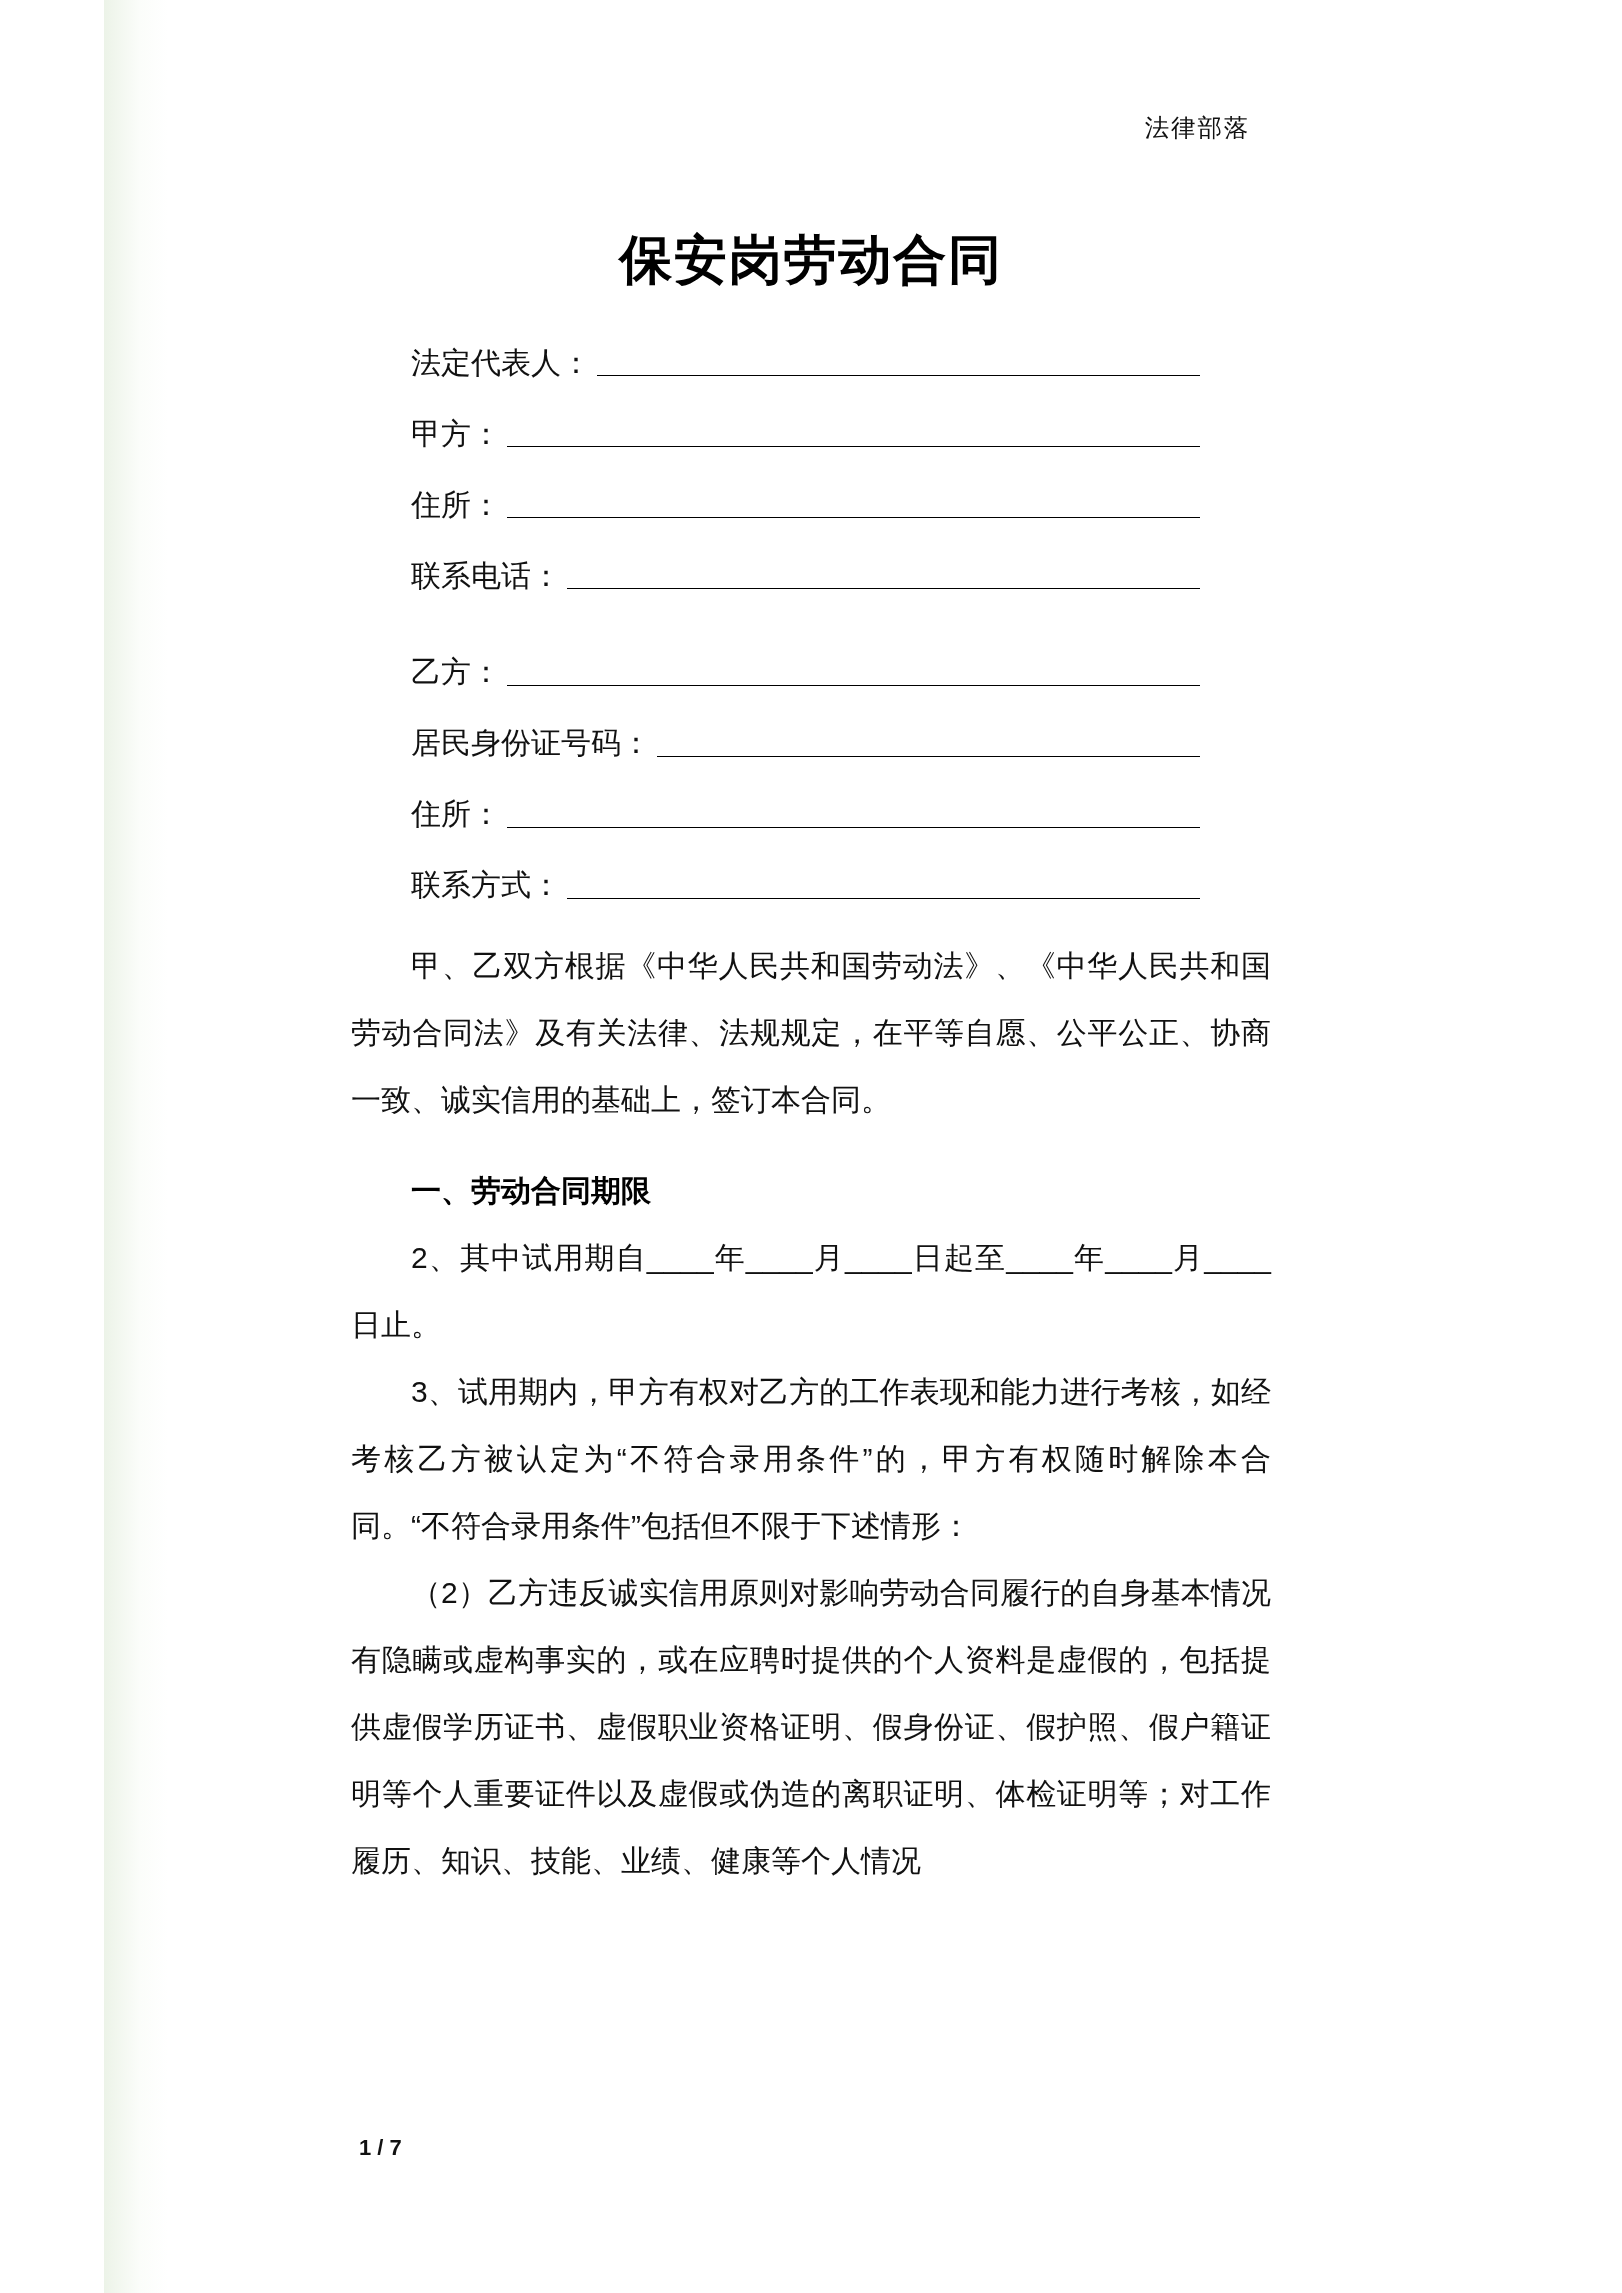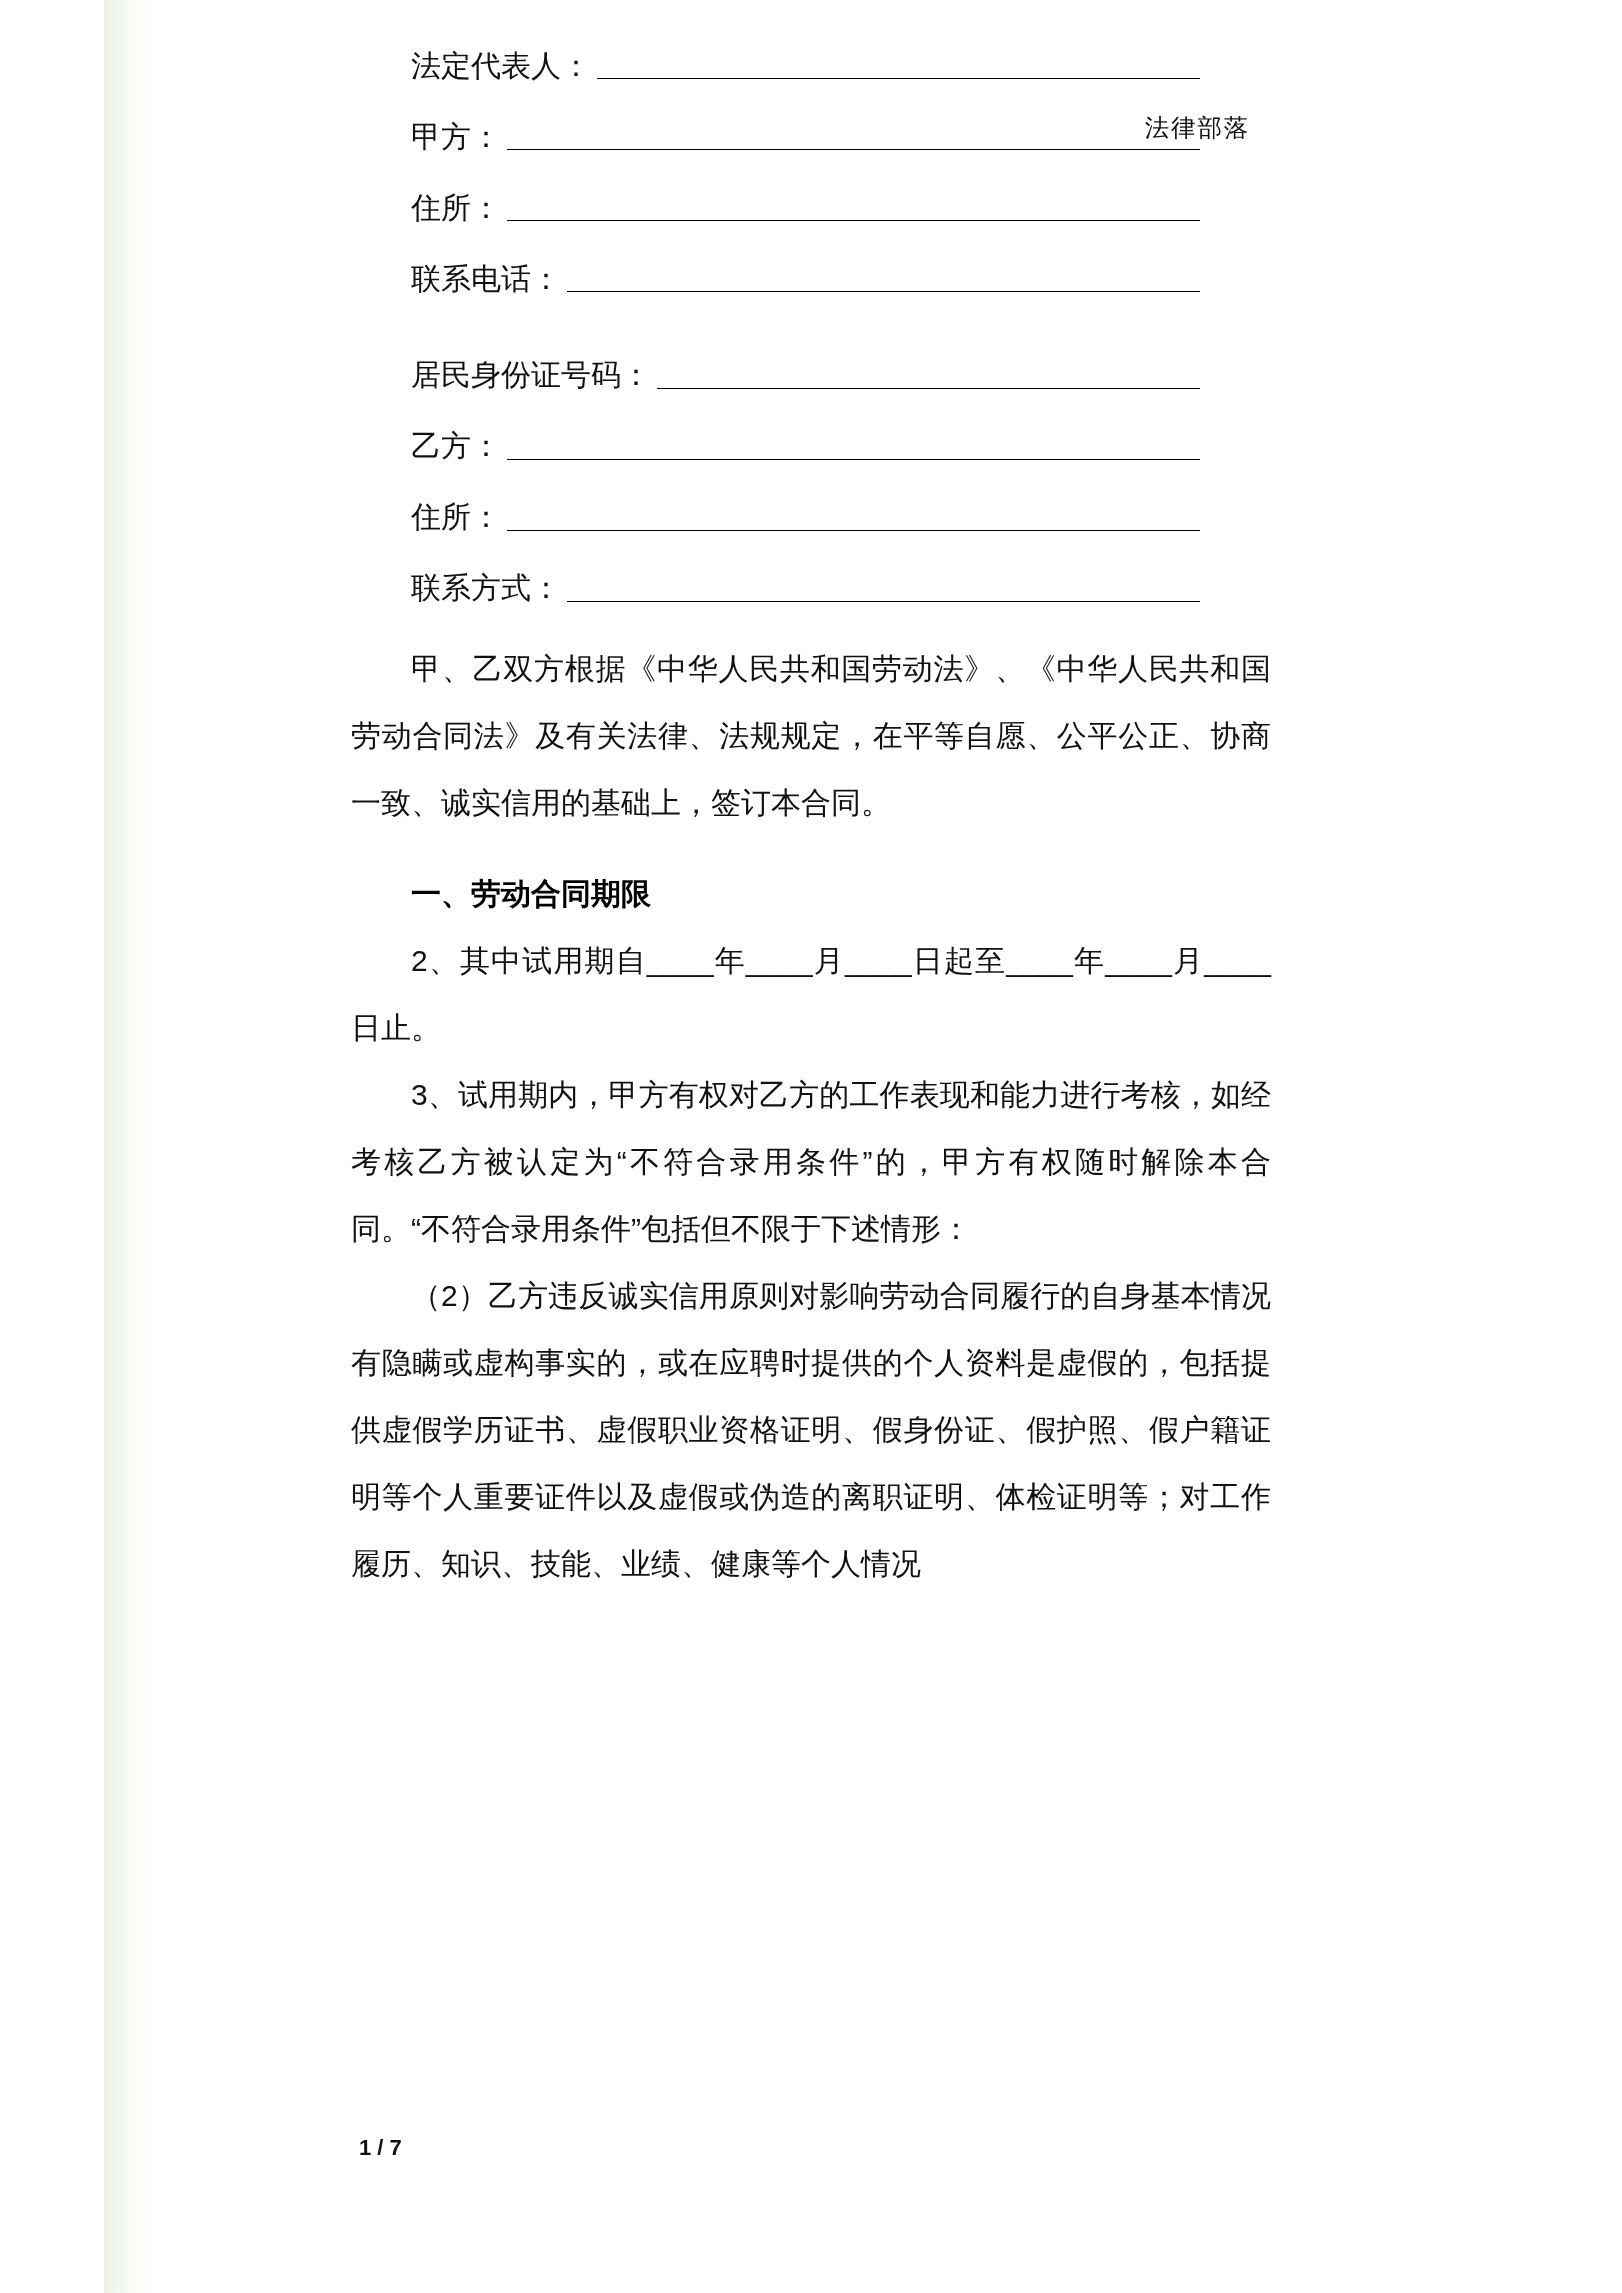--- a/index.html
+++ b/index.html
@@ -94,20 +94,21 @@
     color: #111111;
   }
 </style>
 </head>
 <body>
 
 <div class="page">
 
   <div class="watermark">法律部落</div>
 
+  <h1 class="title">保安岗劳动合同</h1>
 
   <div class="form-block">
     <div class="field-row">
       <span class="field-label">法定代表人：</span>
       <span class="blank-line"></span>
     </div>
     <div class="field-row">
       <span class="field-label">甲方：</span>
       <span class="blank-line"></span>
     </div>
@@ -116,25 +117,25 @@
       <span class="blank-line"></span>
     </div>
     <div class="field-row">
       <span class="field-label">联系电话：</span>
       <span class="blank-line"></span>
     </div>
   </div>
 
   <div class="form-block party-b">
     <div class="field-row">
-      <span class="field-label">居民身份证号码：</span>
+      <span class="field-label">乙方：</span>
       <span class="blank-line"></span>
     </div>
     <div class="field-row">
-      <span class="field-label">乙方：</span>
+      <span class="field-label">居民身份证号码：</span>
       <span class="blank-line"></span>
     </div>
     <div class="field-row">
       <span class="field-label">住所：</span>
       <span class="blank-line"></span>
     </div>
     <div class="field-row">
       <span class="field-label">联系方式：</span>
       <span class="blank-line"></span>
     </div>

